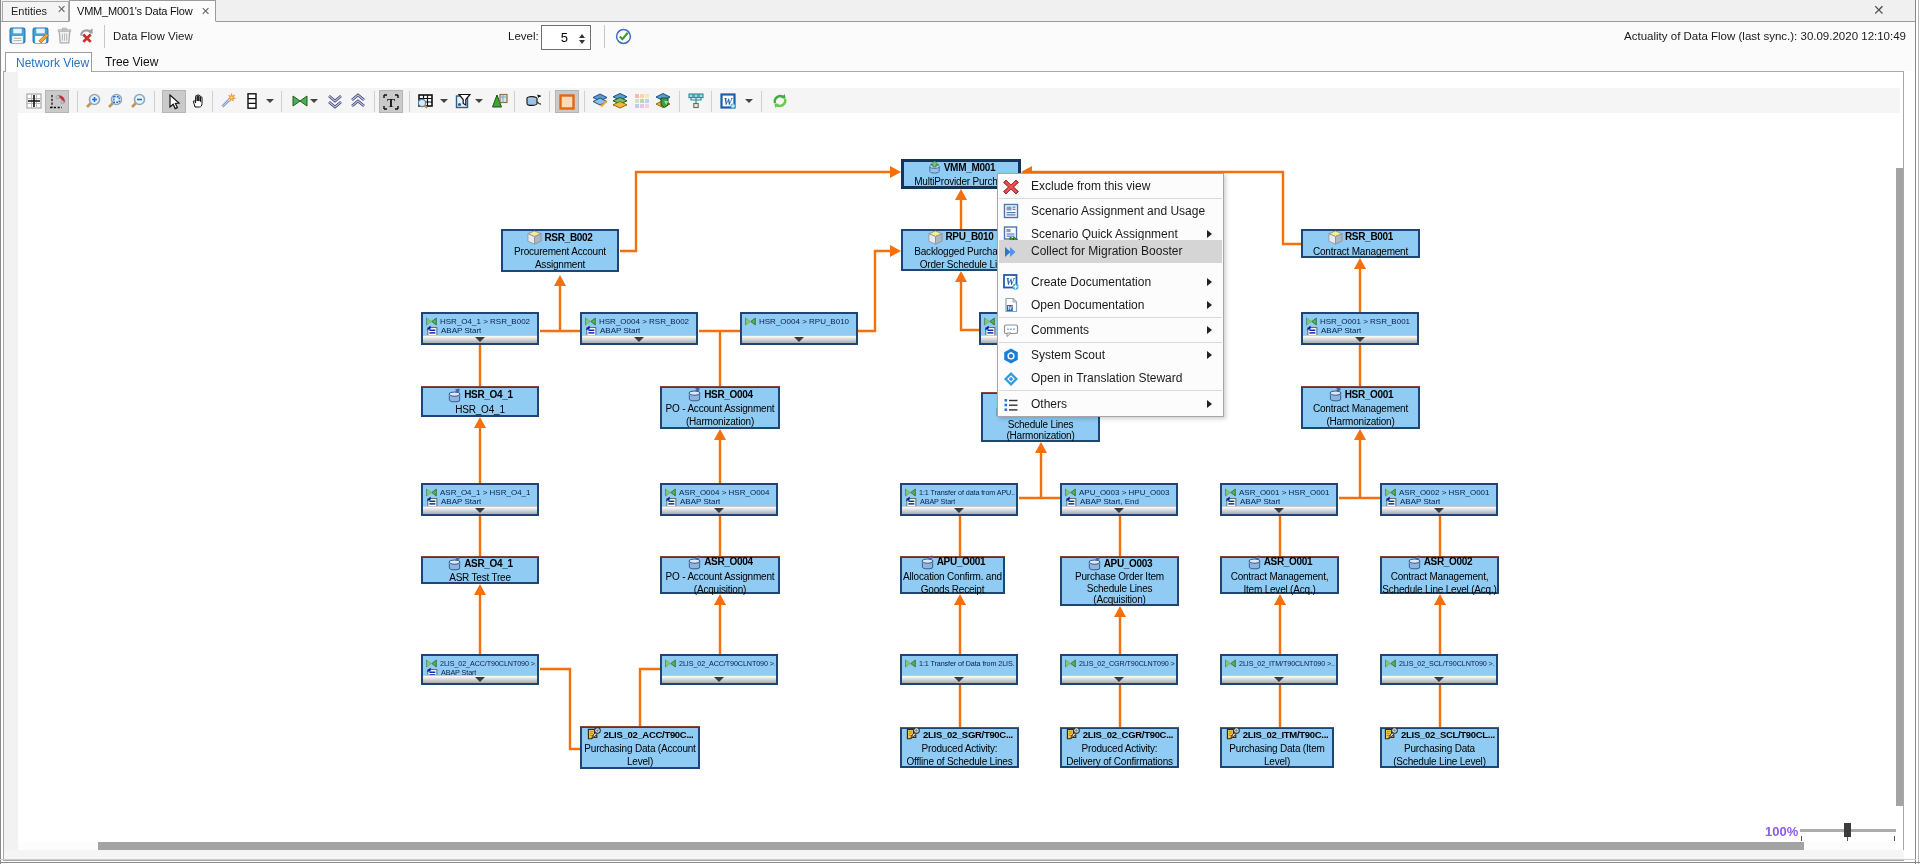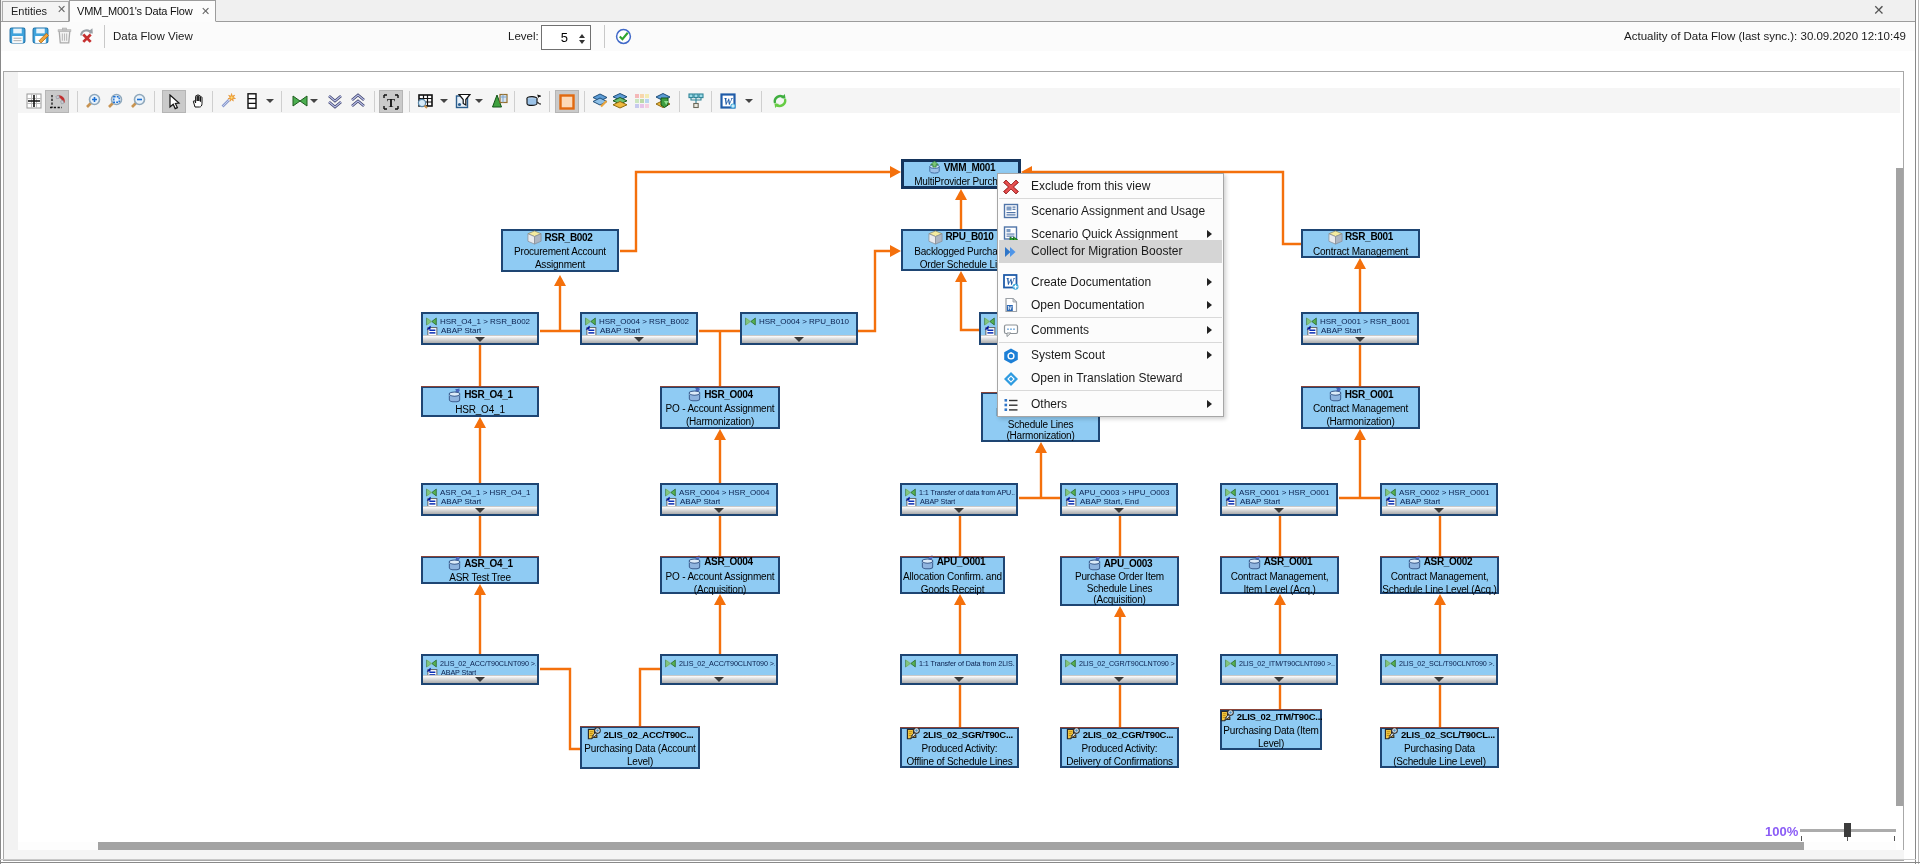--- a/index.html
+++ b/index.html
@@ -140,20 +140,26 @@
         <span class="sv">5</span>
         <span class="up"></span>
         <span class="dn"></span>
       </div>
     <span class="t1sep" style="left:603px"></span>
     <span class="t1i" style="left:614px;top:6px"><svg width="17" height="17" viewBox="0 0 16 16">
           <circle cx="8" cy="8" r="6.5" fill="#fff" stroke="#4169C8" stroke-width="1.4"></circle>
           <path d="M4.5 8 L7 10.5 L12 4.5" fill="none" stroke="#2FA52F" stroke-width="2"></path>
         </svg></span>
     <span class="actual">Actuality of Data Flow (last sync.): 30.09.2020 12:10:49</span>
+  </div>
+  <div class="vtabs">
+    <div class="vtab1">
+        <span>Network View</span>
+      </div>
+    <span class="vtab2">Tree View</span>
   </div>
   <div class="panel"></div>
   <div class="tbar2">
       <span class="tbi" style="left:8px;width:16px">
         <svg width="16" height="16" viewBox="0 0 16 16">
           <rect x="1" y="1" width="14" height="14" fill="#fff" stroke="#999"></rect>
           <path d="M1 5.5 H15 M1 10.5 H15 M5.5 1 V15 M10.5 1 V15" stroke="#BBB" stroke-width="1"></path>
           <path d="M8 2 V14 M2 8 H14" stroke="#111" stroke-width="1.6"></path>
         </svg>
       </span>
@@ -635,21 +641,21 @@
               <circle cx="11.2" cy="3.8" r="3" fill="#E9EEF3" stroke="#2A2A2A" stroke-width="1.1"></circle>
               <circle cx="11.2" cy="3.8" r="1.3" fill="#4A90C2"></circle>
               <path d="M8.8 6.2 L6.2 8.8 l1.6 1.6 2.6-2.6 z" fill="#CBD4DC" stroke="#2A2A2A" stroke-width="0.9"></path>
               <path d="M6.2 8.8 l-1 2.6 2.6-1 z" fill="#F5D78E" stroke="#2A2A2A" stroke-width="0.8"></path>
             </svg>
             <span>2LIS_02_CGR/T90C...</span>
           </div>
           <div class="s">Produced Activity:</div>
           <div class="s">Delivery of Confirmations</div>
         </div>
-<div class="node rt" style="left:1220px;top:709px;width:102px;height:41px">
+<div class="node rt" style="left:1220px;top:727px;width:114px;height:41px">
           <div class="t dst">
             <svg width="15" height="15" viewBox="0 0 16 16">
               <path d="M1.5 2.5 h6.5 v4 l2.5 2.5 v2 h-4 l-1.5 1.5 h-3.5 z" fill="#F2C744" stroke="#2A2A2A" stroke-width="1.2"></path>
               <path d="M3 5 h3.5 M3 7 h3 M3 9 h2.5" stroke="#B8860B" stroke-width="0.9"></path>
               <circle cx="11.2" cy="3.8" r="3" fill="#E9EEF3" stroke="#2A2A2A" stroke-width="1.1"></circle>
               <circle cx="11.2" cy="3.8" r="1.3" fill="#4A90C2"></circle>
               <path d="M8.8 6.2 L6.2 8.8 l1.6 1.6 2.6-2.6 z" fill="#CBD4DC" stroke="#2A2A2A" stroke-width="0.9"></path>
               <path d="M6.2 8.8 l-1 2.6 2.6-1 z" fill="#F5D78E" stroke="#2A2A2A" stroke-width="0.8"></path>
             </svg>
             <span>2LIS_02_ITM/T90C...</span>

